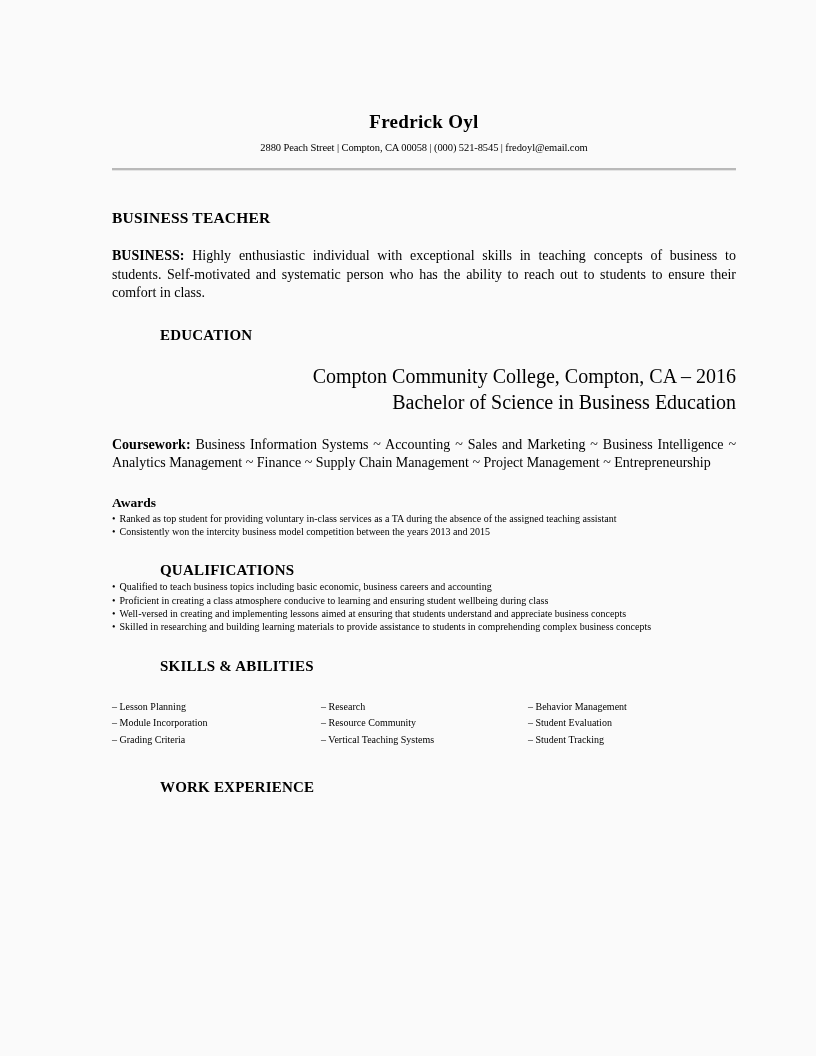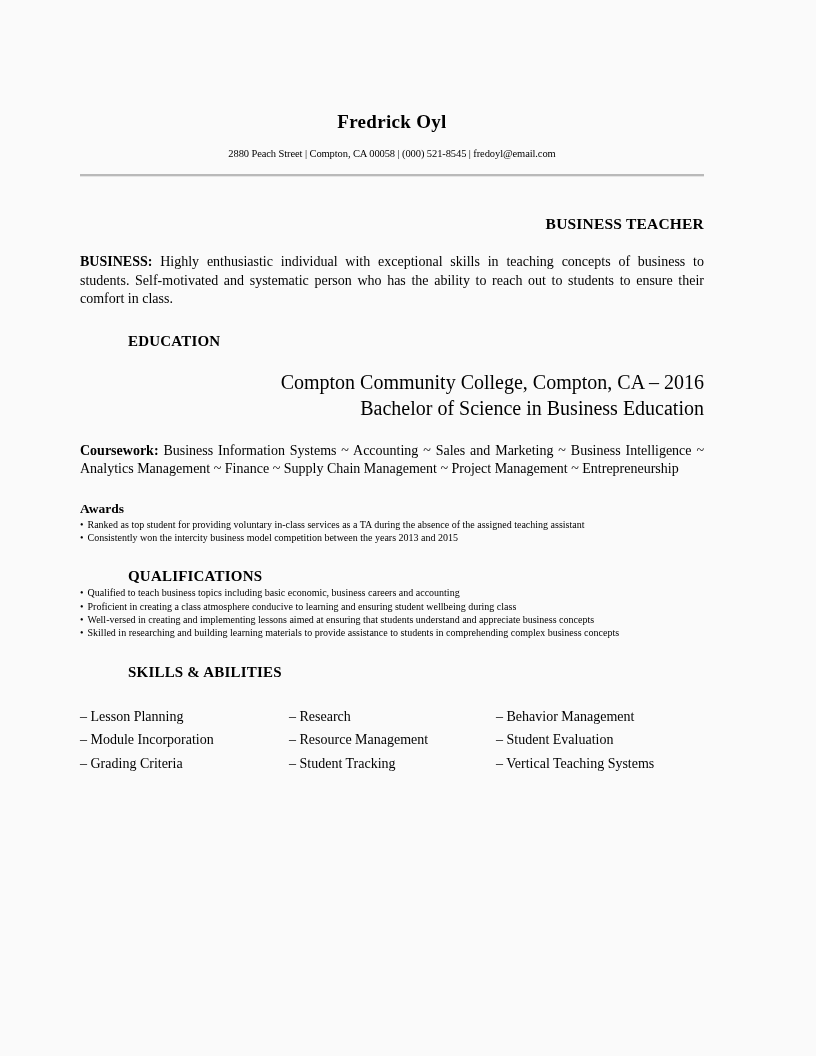--- a/index.html
+++ b/index.html
@@ -10,51 +10,51 @@
   body {
     width: 816px;
     height: 1056px;
     font-family: "Liberation Serif", "DejaVu Serif", serif;
     color: #000;
     position: relative;
     overflow: hidden;
   }
   .page {
     position: absolute;
-    left: 80px;
+    left: 112px;
     top: 0;
     width: 624px;
   }
 
   
   .name {
     text-align: center;
     font-size: 19px;
     font-weight: bold;
     letter-spacing: 0.3px;
     margin-top: 112px;
     line-height: 1.1;
   }
   .contact {
     text-align: center;
     font-size: 10.5px;
-    margin-top: 15px;
+    margin-top: 9px;
     letter-spacing: -0.1px;
     white-space: nowrap;
   }
   .rule {
     margin-top: 15px;
     height: 2px;
     background: #b9b9b9;
     border-bottom: 1px solid #e4e4e4;
   }
 
   
   .job-title {
-    text-align: right;
+    text-align: left;
     font-size: 15.5px;
     font-weight: bold;
     margin-top: 38px;
     letter-spacing: 0.2px;
   }
 
   
   .para {
     font-size: 14px;
     line-height: 1.33;
@@ -100,21 +100,21 @@
 
   .qual-list { margin-top: 1px; }
   .awards-list { margin-top: 1px; }
 
   
   .skills-grid {
     margin-top: 24px;
     display: grid;
     grid-template-columns: 209px 207px 208px;
     row-gap: 0px;
-    font-size: 14px;
+    font-size: 10px;
     font-family: Liberation Serif, serif;
   }
   .skills-grid div {
     line-height: 1.68;
     white-space: nowrap;
   }
 
   .work-head { margin-top: 30px; }
 </style>
 </head>
@@ -157,21 +157,22 @@
     <li><span class="bdot">•</span><span>Skilled in researching and building learning materials to provide assistance to students in comprehending complex business concepts</span></li>
   </ul>
 
   <div class="section-head">SKILLS &amp; ABILITIES</div>
 
   <div class="skills-grid">
     <div>– Lesson Planning</div>
     <div>– Research</div>
     <div>– Behavior Management</div>
     <div>– Module Incorporation</div>
-    <div>– Resource Management</div>
+    <div>– Resource Community</div>
     <div>– Student Evaluation</div>
     <div>– Grading Criteria</div>
+    <div>– Vertical Teaching Systems</div>
     <div>– Student Tracking</div>
-    <div>– Vertical Teaching Systems</div>
   </div>
 
+  <div class="section-head work-head">WORK EXPERIENCE</div>
 
 </div>
 
 </body></html>

